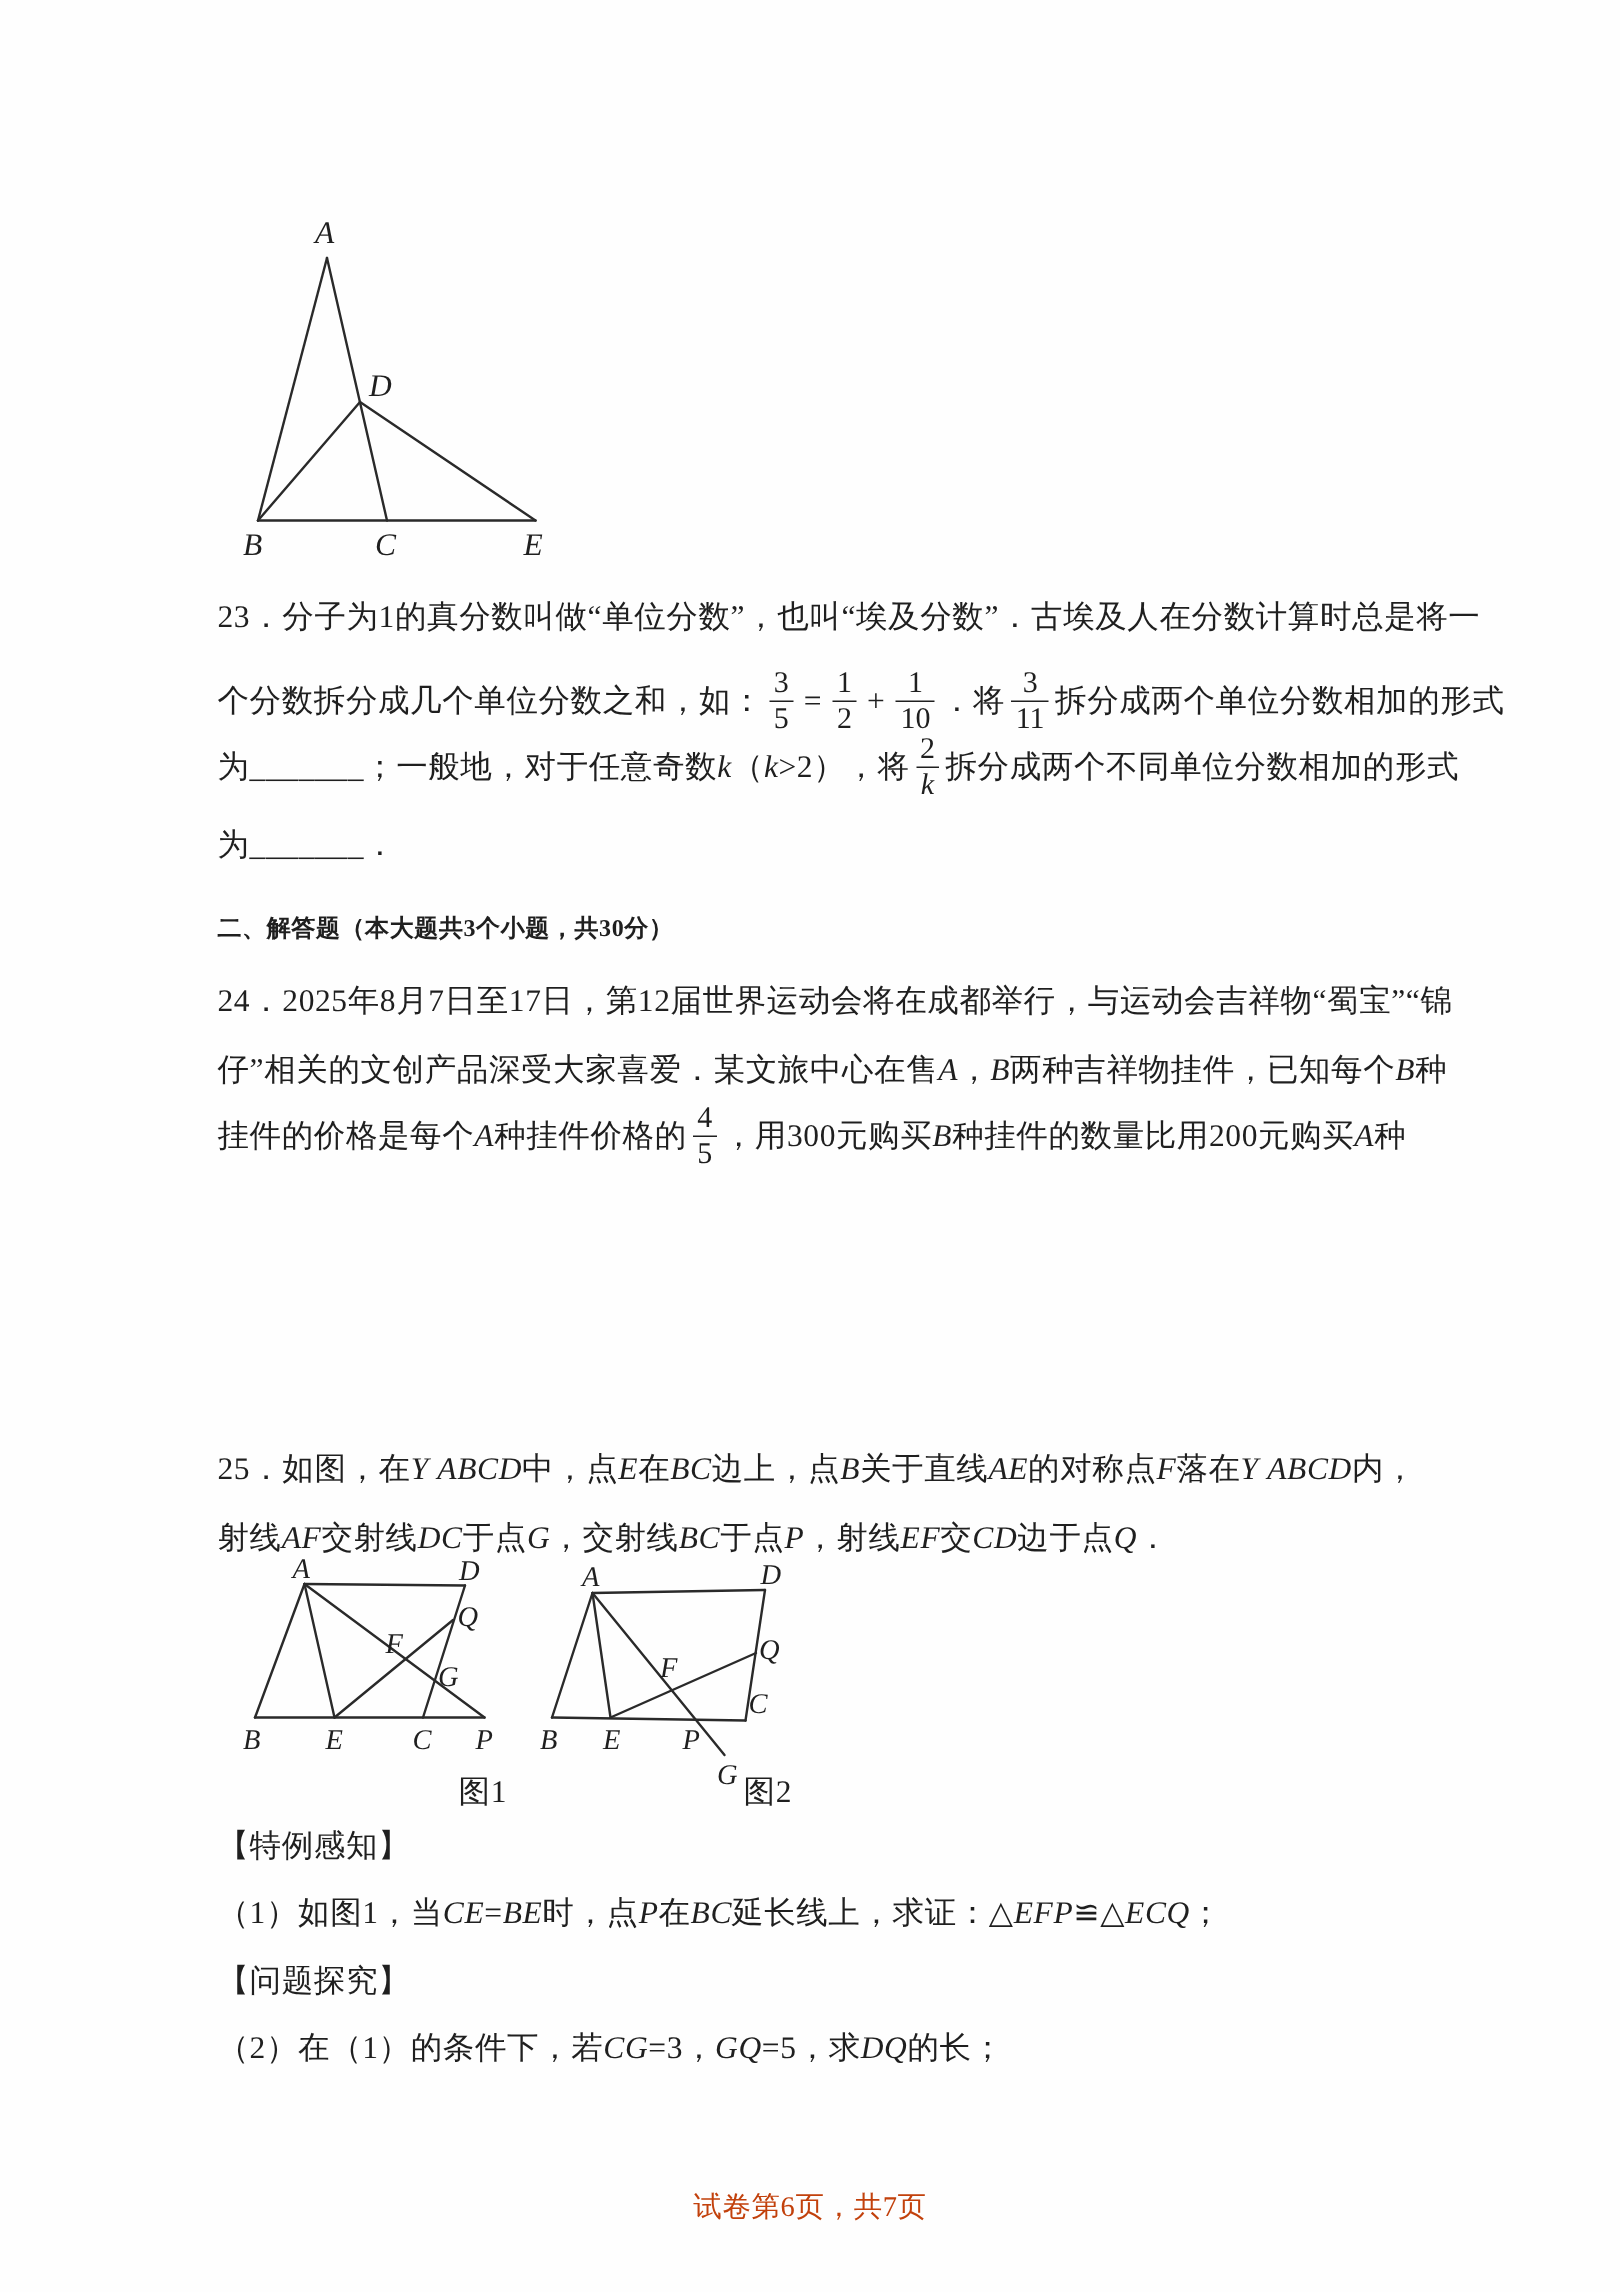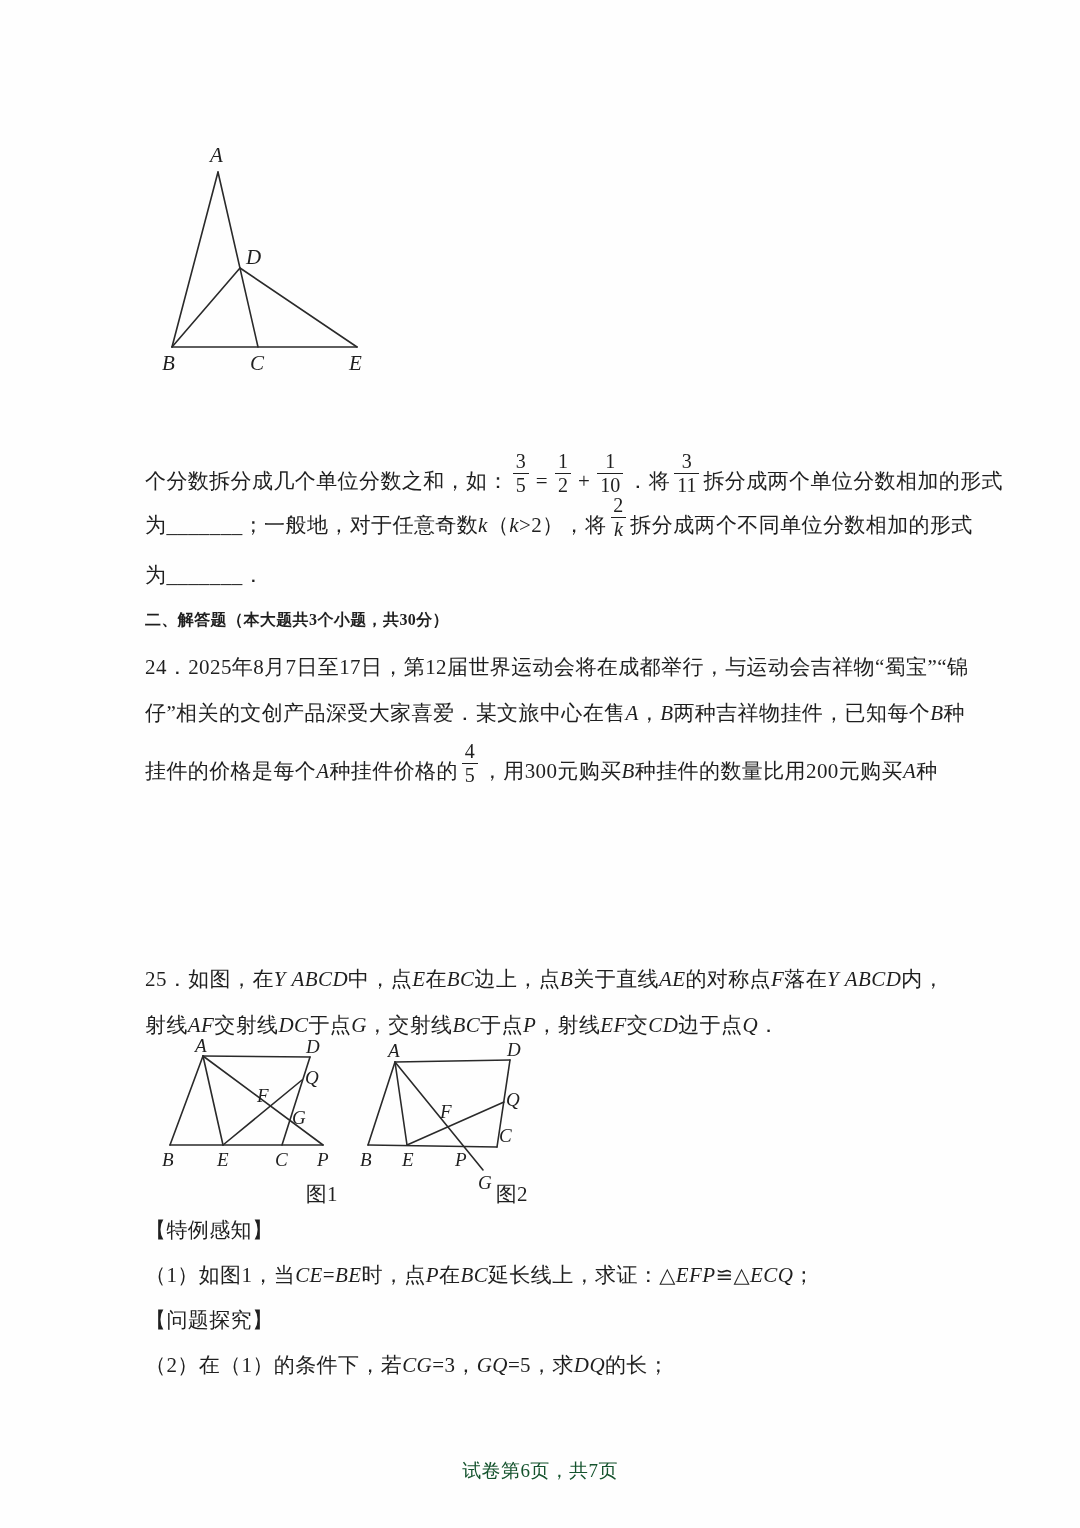--- a/index.html
+++ b/index.html
@@ -8,41 +8,41 @@
     background:#fefefe; overflow:hidden;
     font-family:"Liberation Serif","DejaVu Serif",serif;
     color:#1f1f1f;
   }
   .line {
     position:absolute; left:145px; width:800px;
     font-size:21px; line-height:30px; letter-spacing:0.4px;
     white-space:nowrap;
   }
   .rich {
-    display:flex; align-items:flex-end; height:58px; white-space:nowrap;
+    display:flex; align-items:center; height:58px; white-space:nowrap;
   }
   .rich > span { flex:0 0 auto; }
   .frac {
     display:inline-flex; flex-direction:column; align-items:center;
     line-height:1.12; font-size:20px; margin:0 4px; letter-spacing:0;
   }
   .frac .num { display:block; padding:0 3px; }
   .frac .den { display:block; padding:0 3px; border-top:1.4px solid #1f1f1f; }
   .op { margin:0 3px; }
   .section-header {
     position:absolute; left:145px; width:800px;
     font-size:16px; font-weight:bold; line-height:32px; letter-spacing:0.4px;
     white-space:nowrap;
   }
   .caption {
     position:absolute; font-size:21px; text-align:right; letter-spacing:0.4px;
   }
   .footer {
     position:absolute; left:0; width:1080px; text-align:center;
-    font-size:19px; color:#14532d; letter-spacing:0.4px;
+    font-size:19px; color:#c2410c; letter-spacing:0.4px;
   }
   svg.fig { position:absolute; overflow:visible; }
   svg.fig line, svg.fig polyline {
     stroke:#2a2a2a; stroke-width:1.6; fill:none; stroke-linecap:round;
   }
   svg.fig text {
     font-family:"Liberation Serif","DejaVu Serif",serif;
     font-style:italic; fill:#1f1f1f;
   }
   i { font-style:italic; }
@@ -58,20 +58,21 @@
     <line x1="17" y1="209" x2="202" y2="209"></line>
     <line x1="17" y1="209" x2="85" y2="130"></line>
     <line x1="85" y1="130" x2="202" y2="209"></line>
     <text x="55" y="24" font-size="21">A</text>
     <text x="7" y="232" font-size="21">B</text>
     <text x="95" y="232" font-size="21">C</text>
     <text x="91" y="126" font-size="21">D</text>
     <text x="194" y="232" font-size="21">E</text>
   </svg>
 
+  <div class="line" style="top:396px">23．分子为1的真分数叫做“单位分数”，也叫“埃及分数”．古埃及人在分数计算时总是将一</div>
 
   <div class="line rich" style="top:438px">
     <span>个分数拆分成几个单位分数之和，如：</span>
     <span class="frac">
       <span class="num">3</span>
       <span class="den">5</span>
     </span>
     <span class="op">=</span>
     <span class="frac">
       <span class="num">1</span>
@@ -92,21 +93,21 @@
 
   <div class="line rich" style="top:482px">
     <span>为_______；一般地，对于任意奇数<i>k</i>（<i>k</i>&gt;2），将</span>
     <span class="frac">
       <span class="num">2</span>
       <span class="den"><i>k</i></span>
     </span>
     <span>拆分成两个不同单位分数相加的形式</span>
   </div>
 
-  <div class="line" style="top:560px">为_______．</div>
+  <div class="line" style="top:548px">为_______．</div>
 
   <div class="section-header" style="top:604px">二、解答题（本大题共3个小题，共30分）</div>
 
   <div class="line" style="top:652px">24．2025年8月7日至17日，第12届世界运动会将在成都举行，与运动会吉祥物“蜀宝”“锦</div>
   <div class="line" style="top:698px">仔”相关的文创产品深受大家喜爱．某文旅中心在售<i>A</i>，<i>B</i>两种吉祥物挂件，已知每个<i>B</i>种</div>
 
   <div class="line rich" style="top:728px">
     <span>挂件的价格是每个<i>A</i>种挂件价格的</span>
     <span class="frac">
       <span class="num">4</span>

